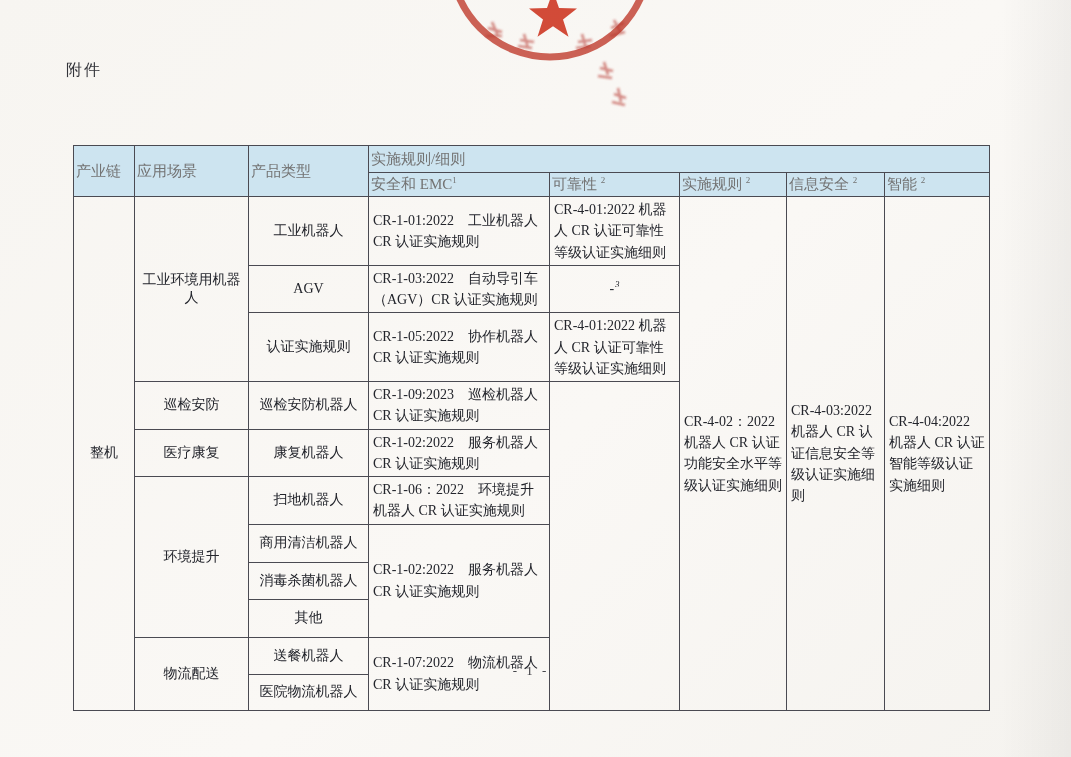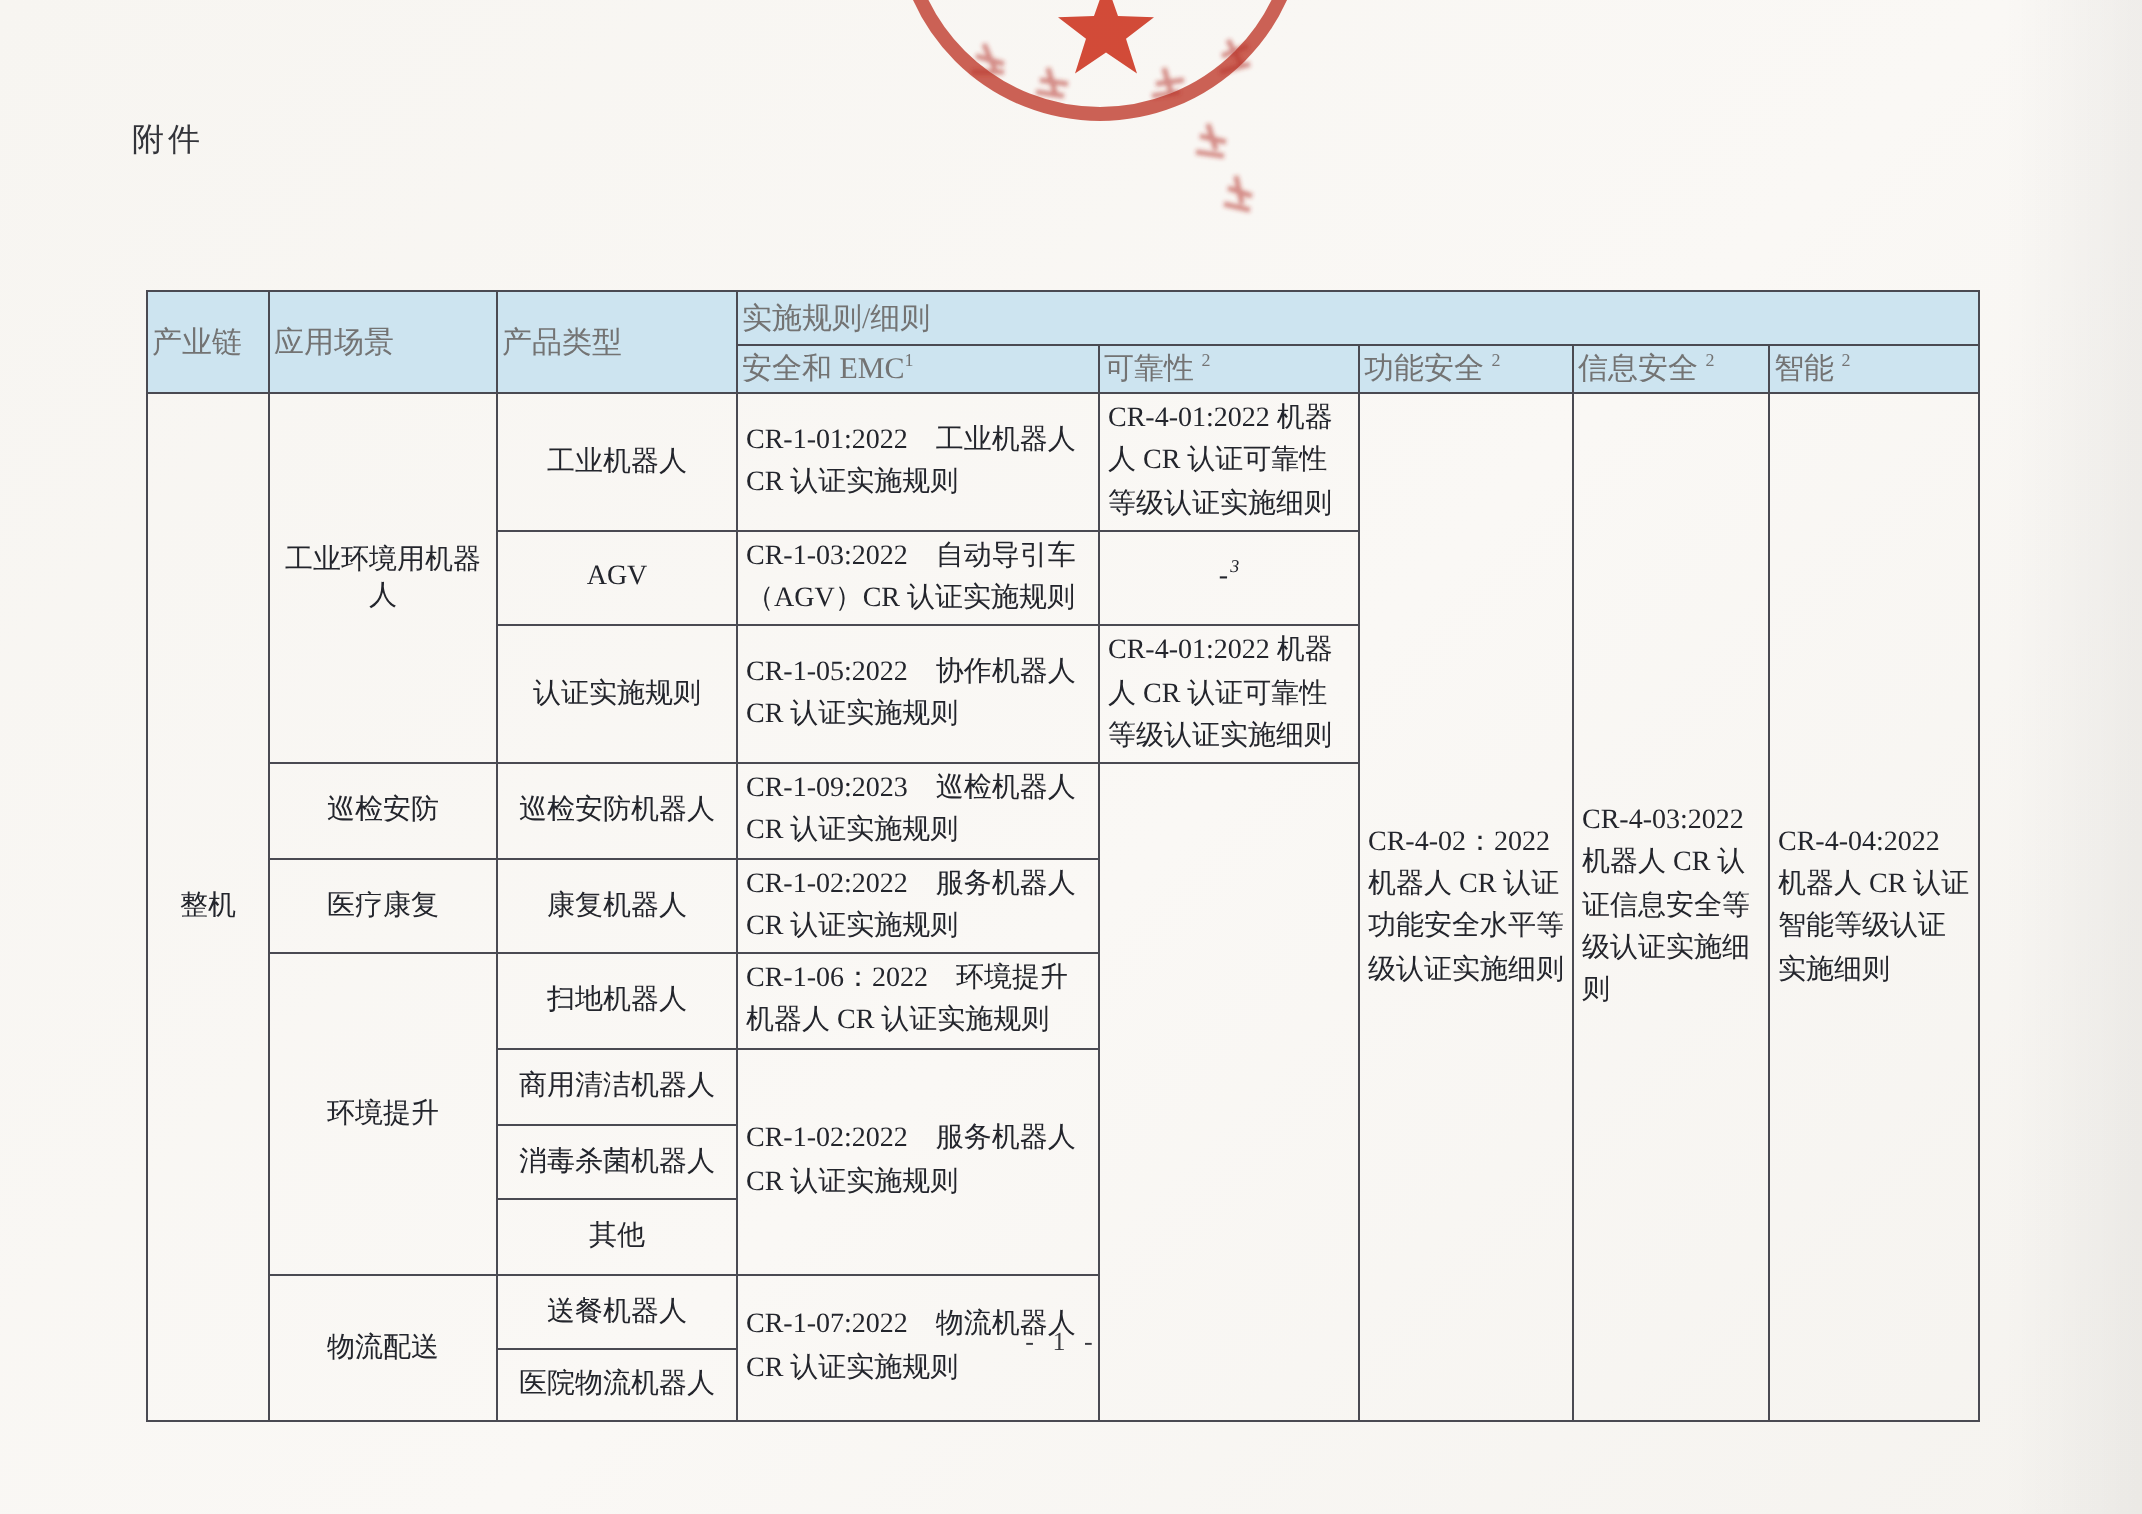--- a/index.html
+++ b/index.html
@@ -105,21 +105,21 @@
         <tr style="height:27px">
       <th rowspan="2">产业链</th>
       <th rowspan="2">应用场景</th>
       <th rowspan="2">产品类型</th>
       <th colspan="5">实施规则/细则</th>
     </tr>
 
     <tr style="height:18px">
       <th><span>安全和 EMC</span><sup>1</sup></th>
       <th><span>可靠性</span> <sup>2</sup></th>
-      <th><span>功能安全</span> <sup>2</sup></th>
+      <th><span>实施规则</span> <sup>2</sup></th>
       <th><span>信息安全</span> <sup>2</sup></th>
       <th><span>智能</span> <sup>2</sup></th>
     </tr>
 
     <tr style="height:58px">
       <td class="ctr" rowspan="11">整机</td>
       <td class="ctr" rowspan="3">工业环境用机器人</td>
       <td class="ctr">工业机器人</td>
       <td class="rule">CR-1-01:2022　工业机器人 CR 认证实施规则</td>
       <td class="rule">CR-4-01:2022 机器人 CR 认证可靠性等级认证实施细则</td>

